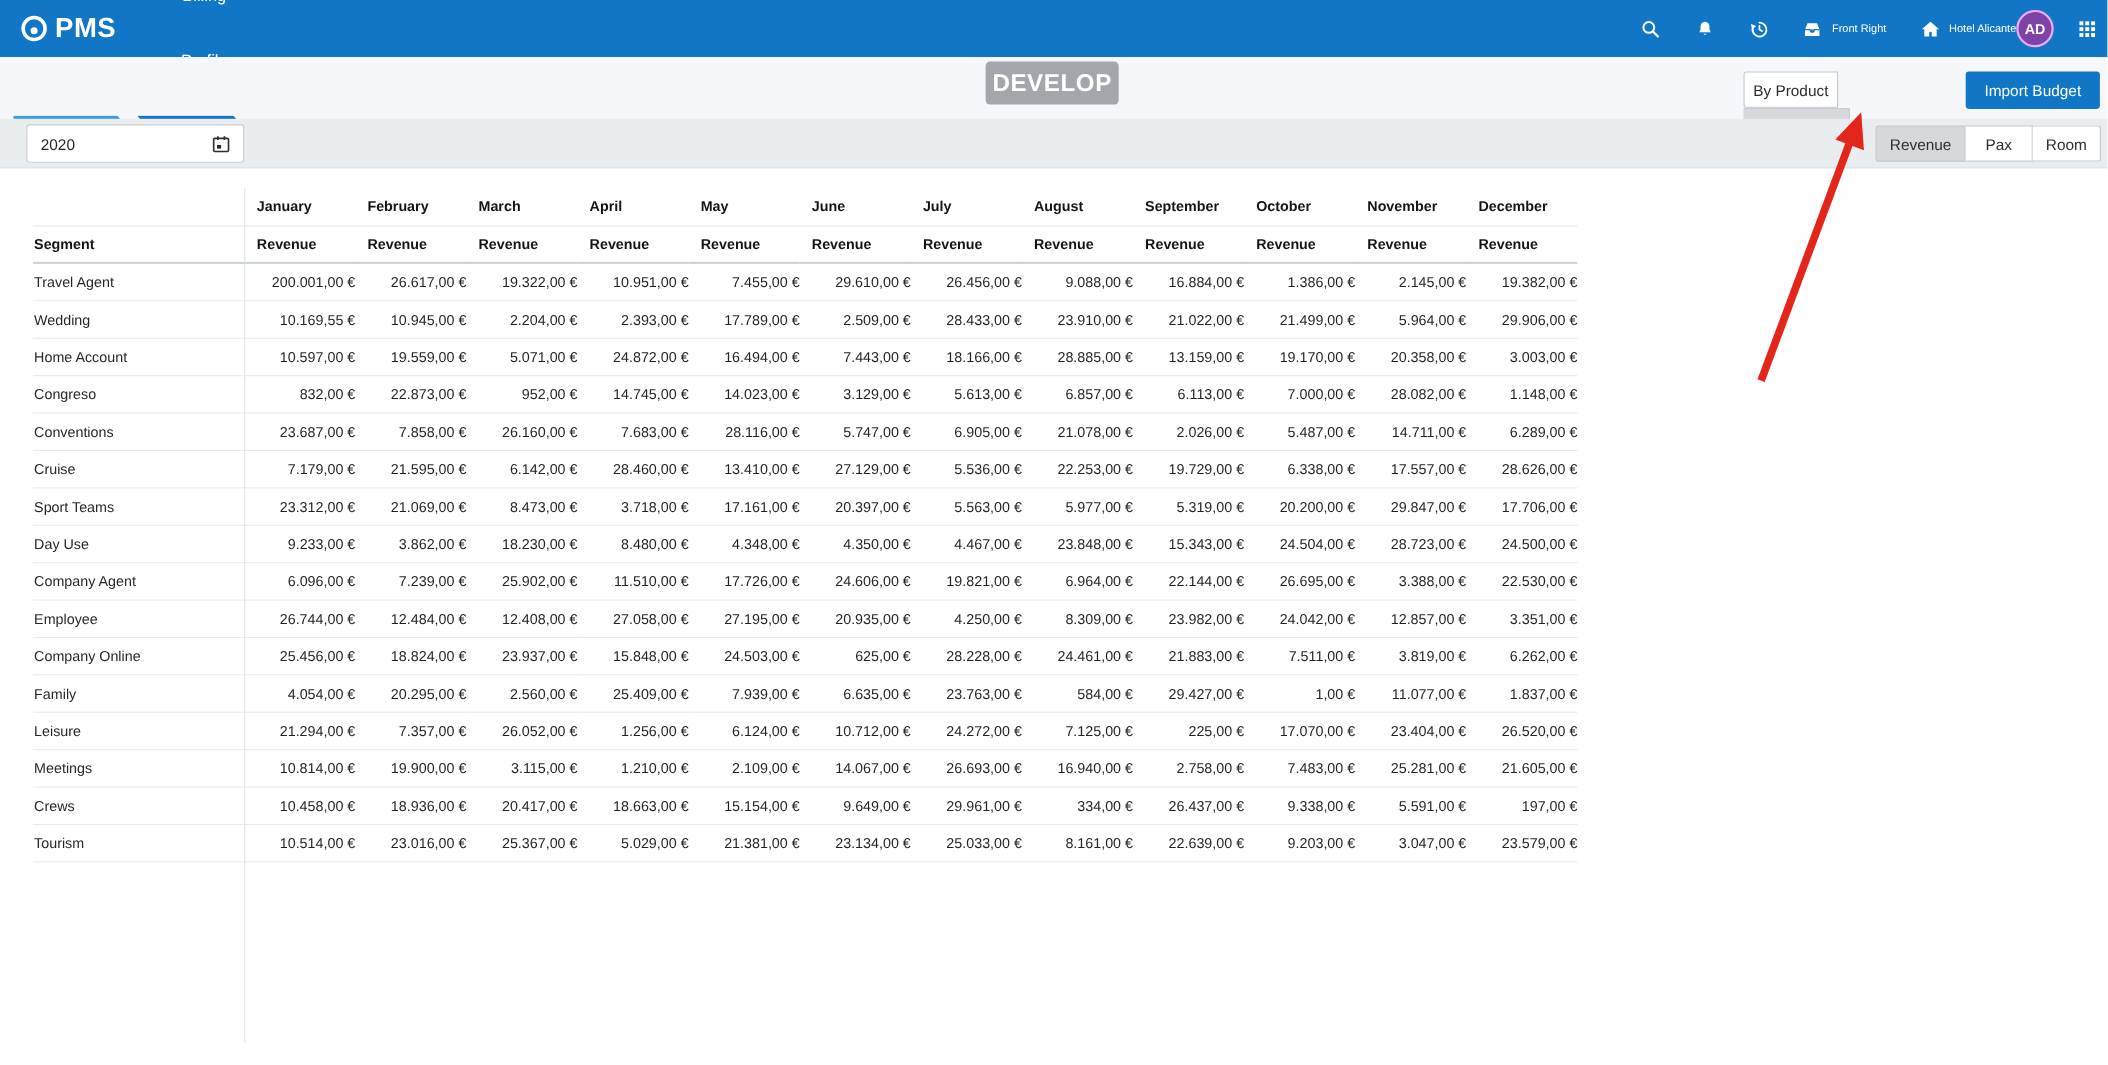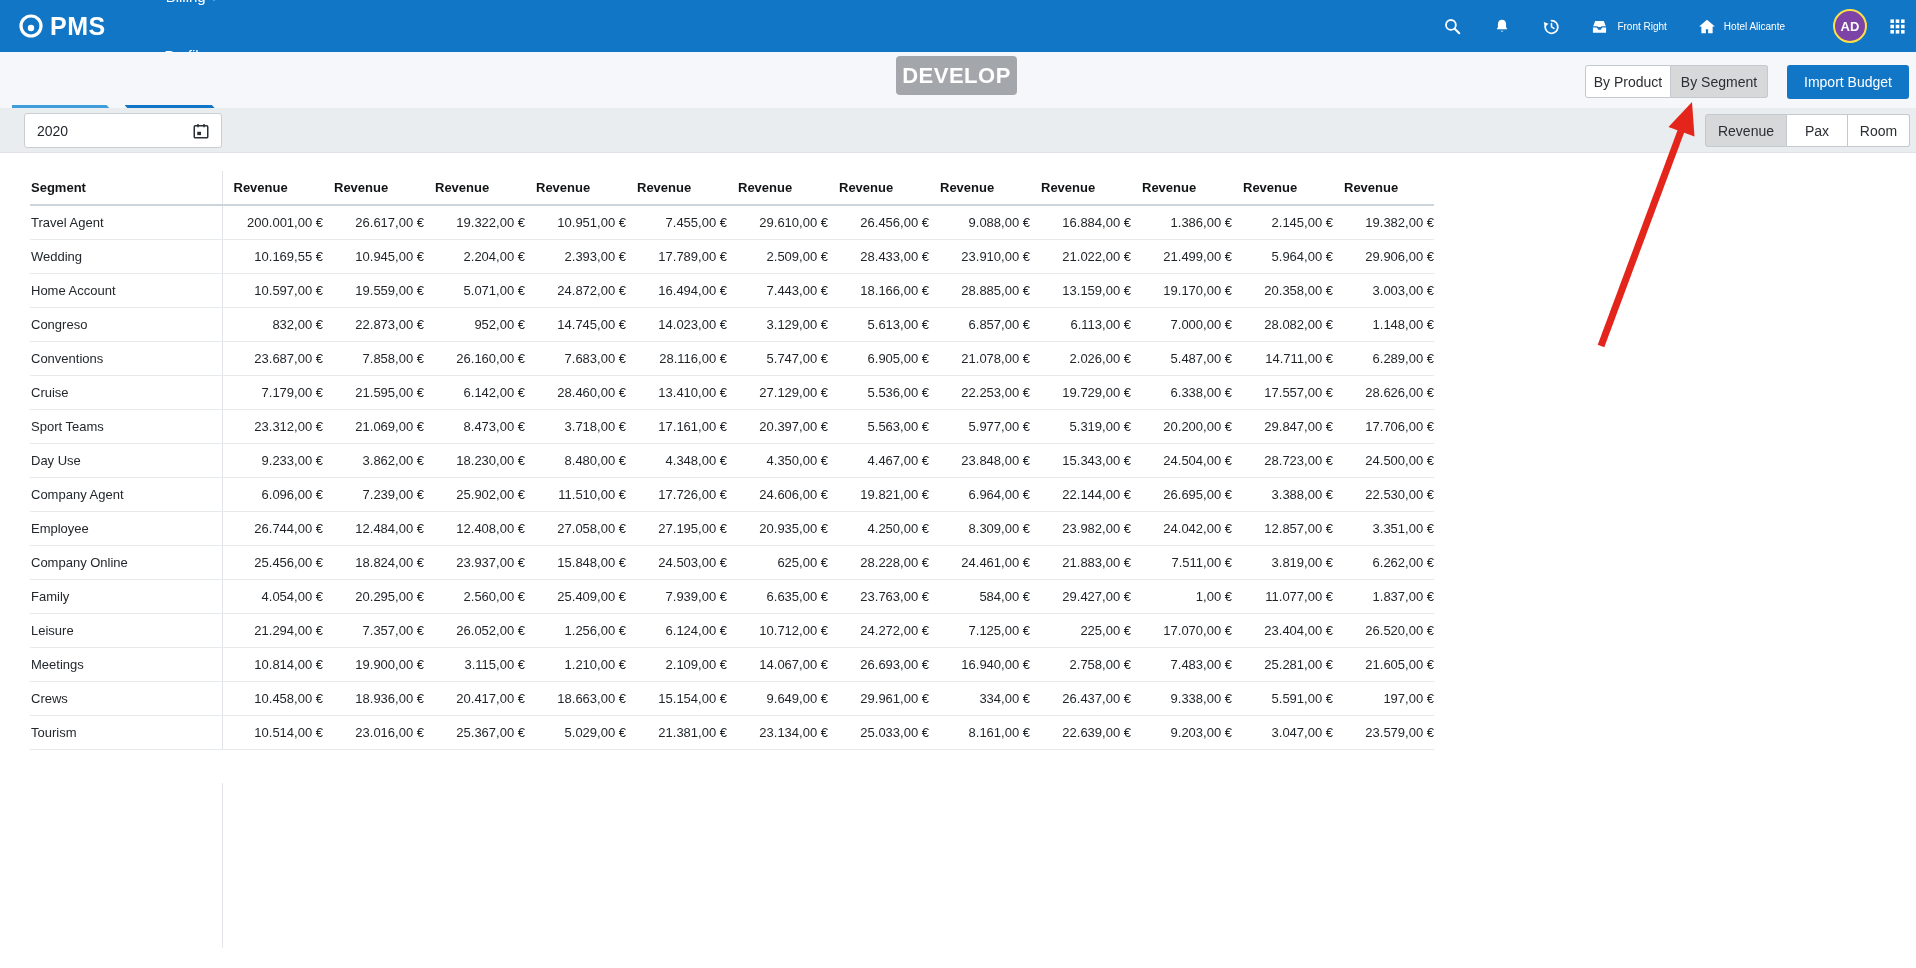--- a/index.html
+++ b/index.html
@@ -17,42 +17,42 @@
   .logo { display:flex; align-items:center; gap:6px; margin-left:18px; cursor:pointer; }
   .logo-text { font-size:25px; font-weight:bold; letter-spacing:.5px; }
   .menu { display:flex; align-items:center; margin-left:40px; gap:42px;flex-direction:column; }
   .menu-item { display:flex; align-items:center; gap:6px; font-size:15px; color:#fff; cursor:pointer; white-space:nowrap; }
   .caret { font-size:9px; opacity:.9; transform:translateY(1px); }
   .nav-right { position:absolute; right:10px; top:0; height:52px; display:flex; align-items:center; }
   .nav-icon { display:flex; align-items:center; cursor:pointer; }
   .nav-group { display:flex; align-items:center; gap:8px; font-size:10px; cursor:pointer; white-space:nowrap; }
   .avatar {
     width:34px; height:34px; border-radius:50%; background:#7e43a6;
-    border:2px solid #fde047; color:#fff; font-size:13px; font-weight:bold;
-    display:flex; align-items:center; justify-content:center; cursor:pointer;margin-left:48px;
+    border:2px solid #f0abfc; color:#fff; font-size:13px; font-weight:bold;
+    display:flex; align-items:center; justify-content:center; cursor:pointer;
   }
 
   
   .crumb-bar { position:absolute; left:0; top:52px; width:1916px; height:56px; background:#f5f7fa; }
   .crumbs { position:absolute; left:12px; top:10px; display:flex; gap:3px;margin-top:43px; }
   .crumb { height:33px; line-height:33px; font-size:14px; color:#fff; cursor:pointer; }
   .crumb-first {
     background:#3f9ddb; padding:0 27px 0 14px;
     clip-path:polygon(0 0, calc(100% - 15px) 0, 100% 50%, calc(100% - 15px) 100%, 0 100%);
   }
   .crumb-next {
     background:#1276c7; padding:0 29px 16px 29px;
     clip-path:polygon(0 0, calc(100% - 15px) 0, 100% 50%, calc(100% - 15px) 100%, 0 100%, 15px 50%);
   }
   .env-badge {
     position:absolute; left:896px; top:4px; width:121px; height:39px;
     background:#a3a7ab; border-radius:4px; color:#fff; font-size:22px; font-weight:bold;
     letter-spacing:.5px; display:flex; align-items:center; justify-content:center;
   }
-  .seg-toggle { position:absolute; left:1585px; top:13px; display:flex; }
+  .seg-toggle { position:absolute; left:1585px; top:13px; display:flex;flex-direction:column; }
   .toggle-btn {
     height:33px; font-size:14px; color:#2b2f33; background:#fff;
     border:1px solid #c3c9cf; display:flex; align-items:center; justify-content:center;
     cursor:pointer;
   }
   .toggle-btn:first-child { border-radius:3px 0 0 3px; }
   .toggle-btn:last-child { border-radius:0 3px 3px 0; border-left:none; }
   .toggle-btn.selected { background:#d6d8da; }
   .btn-by-product { width:86px; }
   .btn-by-segment { width:97px; }
@@ -229,20 +229,35 @@
       <col style="width: 101px;">
       <col style="width: 101px;">
       <col style="width: 101px;">
       <col style="width: 101px;">
       <col style="width: 101px;">
       <col style="width: 101px;">
       <col style="width: 101px;">
       <col style="width: 101px;">
     </colgroup>
   <thead>
+    <tr class="months-row" id="months-row">
+      <th></th>
+    <th>January</th>
+        <th>February</th>
+        <th>March</th>
+        <th>April</th>
+        <th>May</th>
+        <th>June</th>
+        <th>July</th>
+        <th>August</th>
+        <th>September</th>
+        <th>October</th>
+        <th>November</th>
+        <th>December</th>
+      </tr>
     <tr class="metric-row" id="metric-row">
       <th>Segment</th>
     <th>Revenue</th>
         <th>Revenue</th>
         <th>Revenue</th>
         <th>Revenue</th>
         <th>Revenue</th>
         <th>Revenue</th>
         <th>Revenue</th>
         <th>Revenue</th>

